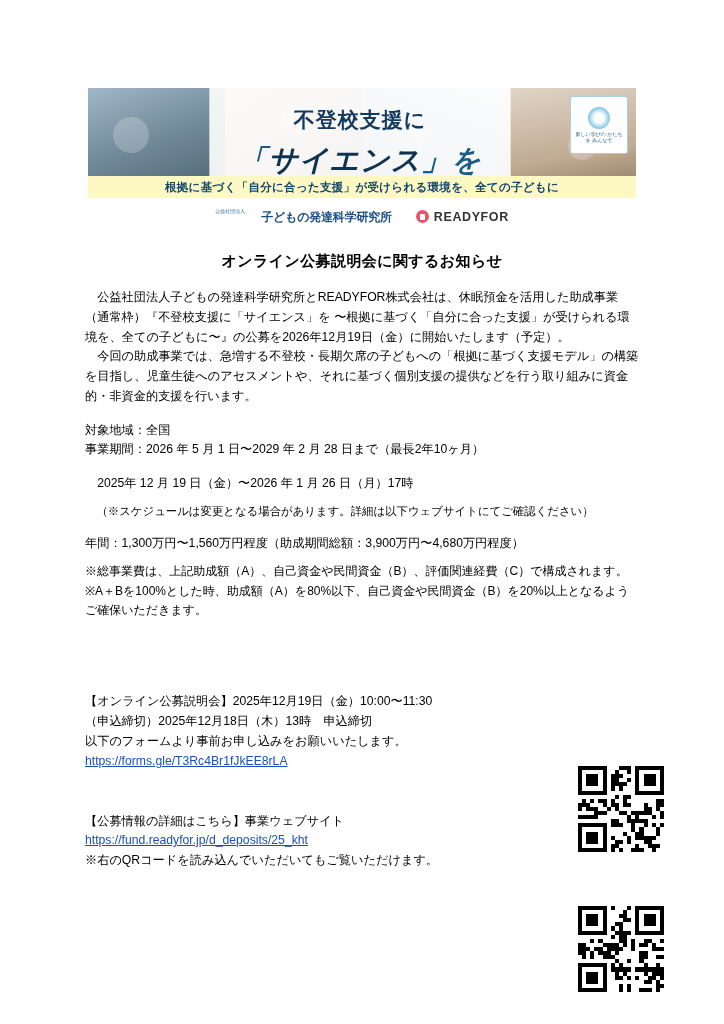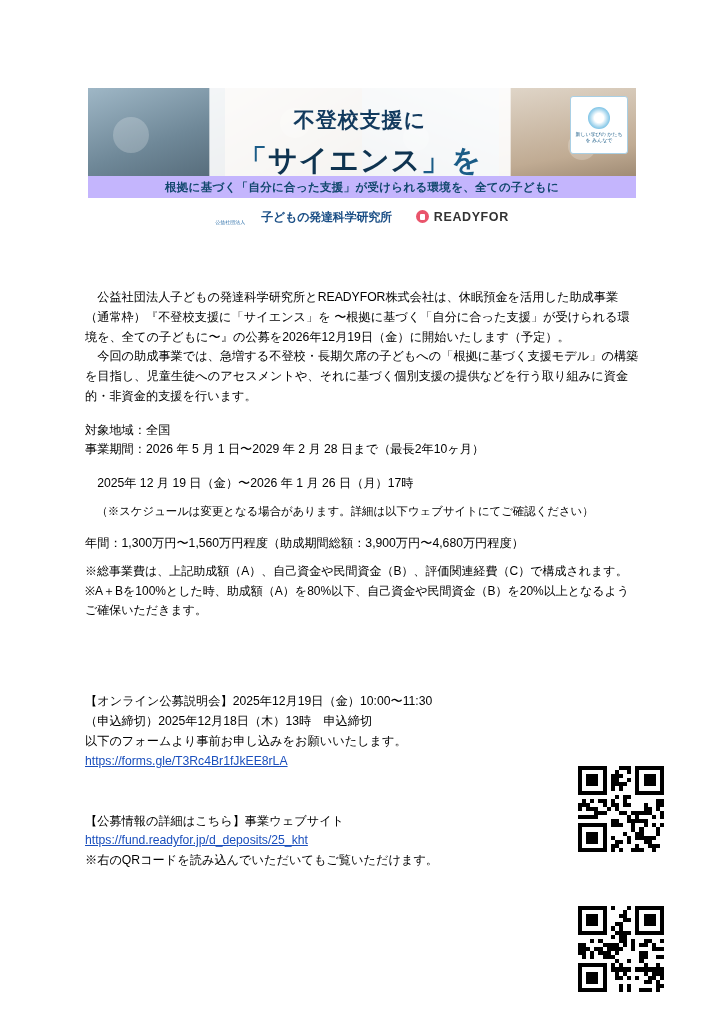--- a/index.html
+++ b/index.html
@@ -79,29 +79,30 @@
     letter-spacing: 1px;
     line-height: 1.2;
   }
   .banner-l2 {
     font-size: 29px;
     font-weight: bold;
     color: #0e3350;
     letter-spacing: 1px;
     line-height: 1.25;
     margin-top: 10px;
+    font-style: italic;
   }
   .banner-l2 .quote { color: #1b5c87; }
   .banner-strip {
     position: absolute;
     left: 88px;
     top: 176px;
     width: 548px;
     height: 22px;
-    background: #c4b5fd;
+    background: #fef9c3;
     display: flex;
     align-items: center;
     justify-content: center;
   }
   .banner-strip span {
     font-size: 11.5px;
     font-weight: bold;
     color: #12486e;
     letter-spacing: 0.3px;
   }
@@ -138,21 +139,21 @@
     left: 0; right: 0;
     top: 206px;
     height: 22px;
     display: flex;
     align-items: center;
     justify-content: center;
     gap: 24px;
   }
   .logo-a {
     display: flex;
-    align-items: flex-end;
+    align-items: flex-start;
     gap: 16px;
   }
   .logo-a .tiny {
     font-size: 5px;
     color: #2b6ea8;
     line-height: 1.1;
     text-align: right;
     white-space: pre-line;
   }
   .logo-a .name {
@@ -274,20 +275,21 @@
     <div class="logo-a">
       <div class="tiny">公益社団法人</div>
       <div class="name">子どもの発達科学研究所</div>
     </div>
     <div class="logo-b">
       <div class="dot"></div>
       <div class="txt">READYFOR</div>
     </div>
   </div>
 
+  <div class="doc-title">オンライン公募説明会に関するお知らせ</div>
 
   <div class="content">
     <p class="indent"><span>公益社団法人子どもの発達科学研究所とREADYFOR株式会社は、休眠預金を活用した助成事業（通常枠）『</span><span class="b">不登校支援に「サイエンス」を 〜根拠に基づく「自分に合った支援」が受けられる環境を、全ての子どもに〜</span><span>』の公募を2026年12月19日（金）に開始いたします（予定）。</span></p>
     <p class="indent">今回の助成事業では、急増する不登校・長期欠席の子どもへの「根拠に基づく支援モデル」の構築を目指し、児童生徒へのアセスメントや、それに基づく個別支援の提供などを行う取り組みに資金的・非資金的支援を行います。</p>
 
     <div class="gap-m"></div>
 
     <p><span class="b">対象地域</span><span>：全国</span></p>
     <p><span class="b">事業期間</span><span>：2026 年 5 月 1 日〜2029 年 2 月 28 日まで（最長2年10ヶ月）</span></p>
 

